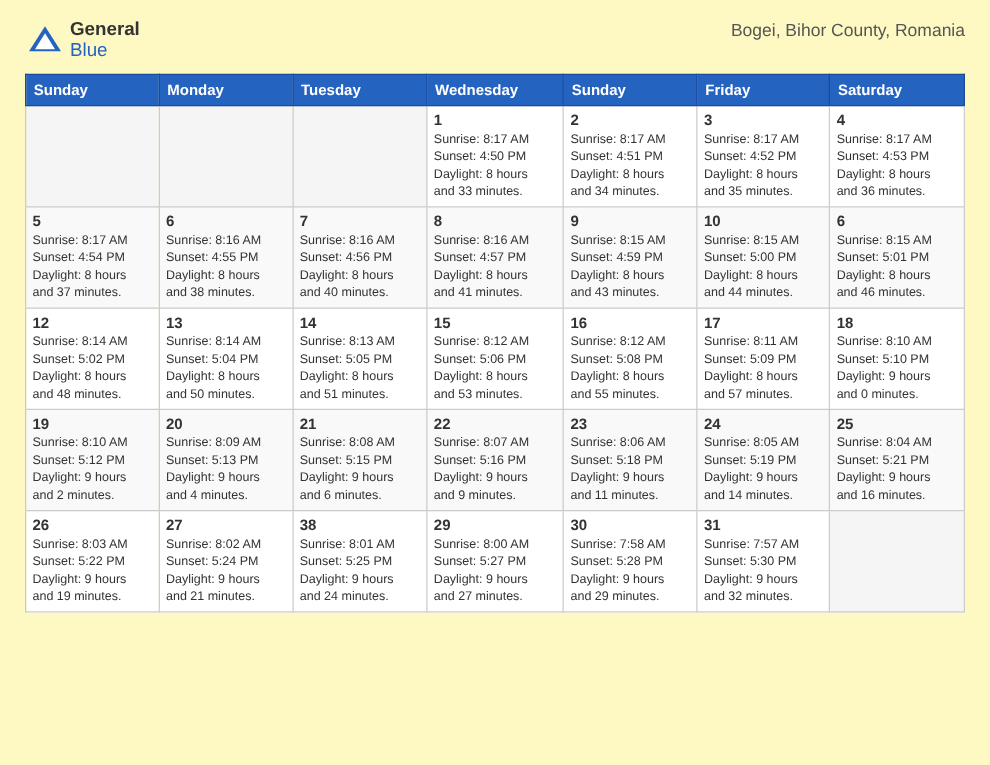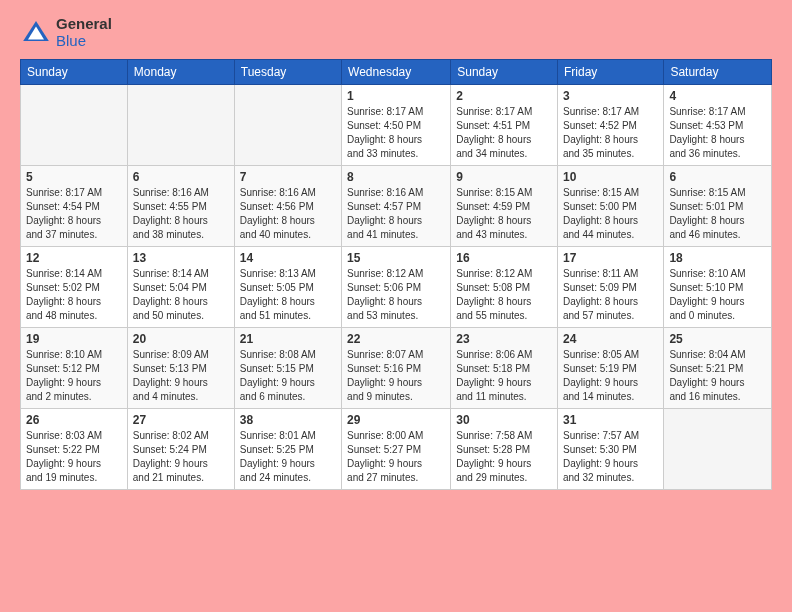--- a/index.html
+++ b/index.html
@@ -6,21 +6,21 @@
     body {
       font-family: Arial, sans-serif;
       background: #fff;
       width: 792px;
       min-height: 612px;
       padding: 0;
     }
     .page {
       width: 792px;
       min-height: 612px;
-      background: #fca5a5;
+      background: #fef9c3;
       padding: 16px 20px 16px 20px;
     }
     .header {
       display: flex;
       align-items: flex-start;
       justify-content: space-between;
       margin-bottom: 10px;
     }
     .logo {
       display: flex;
@@ -59,21 +59,21 @@
       color: #555;
     }
     .calendar {
       width: 100%;
       border-collapse: collapse;
     }
     .calendar th {
       background: #2563c0;
       color: #fff;
       font-size: 12px;
-      font-weight: normal;
+      font-weight: bold;
       padding: 5px 6px;
       border: 1px solid #1a4a9a;
       text-align: left;
     }
     .calendar td {
       border: 1px solid #ccc;
       vertical-align: top;
       padding: 4px 5px;
       width: 113px;
       min-height: 80px;
@@ -108,20 +108,21 @@
 
         <polygon points="20,5 36,30 4,30" fill="#2563c0"></polygon>
         <polygon points="20,12 30,28 10,28" fill="white"></polygon>
       </svg>
       <div class="logo-text">
         <span class="logo-general">General</span>
         <span class="logo-blue">Blue</span>
       </div>
     </div>
     <div class="title-block">
+      <div class="title-location">Bogei, Bihor County, Romania</div>
     </div>
   </div>
 
   <table class="calendar">
     <thead>
       <tr>
       <th>Sunday</th>
           <th>Monday</th>
           <th>Tuesday</th>
           <th>Wednesday</th>

